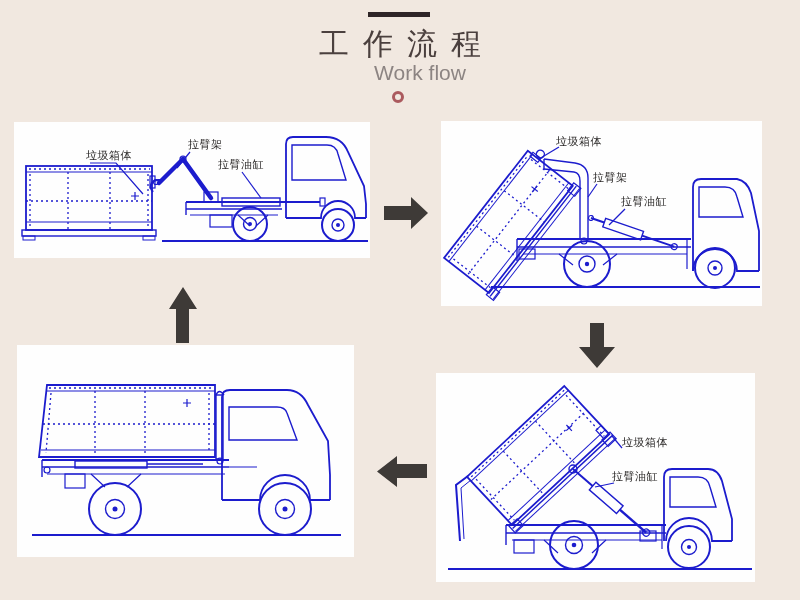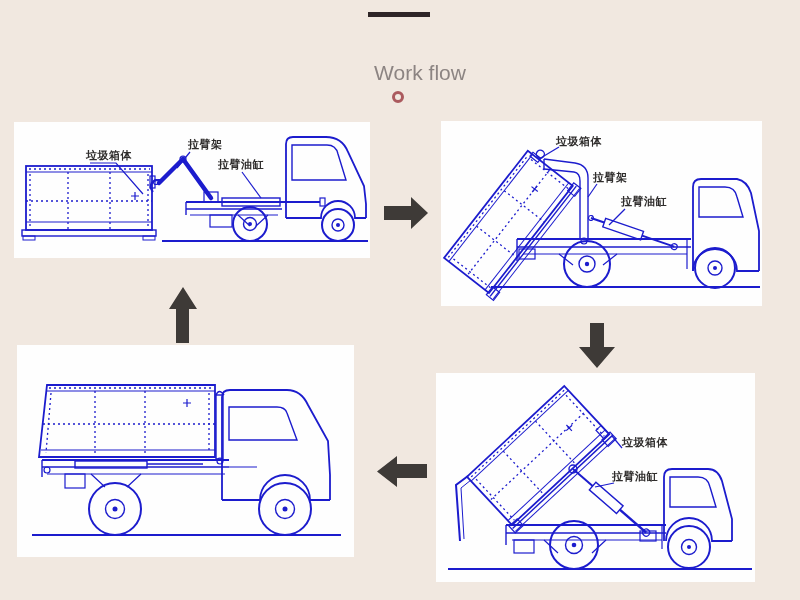--- a/index.html
+++ b/index.html
@@ -34,33 +34,34 @@
   .panel svg .w1{stroke-width:1;}
   .panel svg .w12{stroke-width:1.2;}
   .panel svg .w14{stroke-width:1.4;}
   .panel svg .w18{stroke-width:1.8;}
   .panel svg .w2{stroke-width:2;}
   .panel svg .w25{stroke-width:2.5;}
   .panel svg .w45{stroke-width:4.5;stroke-linecap:round;}
   .panel svg .dotl{stroke-width:1.3;stroke-dasharray:2 3;}
   .panel svg .fil{fill:var(--line-blue,#1c1ccd);stroke:none;}
   .lbl{
-    position:absolute;white-space:nowrap;font-size:11px;font-weight:700;
+    position:absolute;white-space:nowrap;font-size:11px;font-weight:400;
     letter-spacing:.5px;color:var(--label-color,#2f2d2c);line-height:12px;
   }
   
   .arrow{position:absolute;}
   .arrow svg polygon{fill:var(--arrow-gray,#3e3a37);stroke:none;}
 </style>
 </head>
 <body>
 
 <div class="stage">
 
   <div class="title-bar"></div>
+  <h1 class="title">工作流程</h1>
   <div class="subtitle">Work flow</div>
   <div class="ring"></div>
 
   <section class="panel p1">
     <svg width="356" height="136" viewBox="0 0 356 136">
       <line class="w2" x1="148" y1="119" x2="354" y2="119"></line>
       <g>
         <rect class="w18" x="12" y="44" width="126" height="64"></rect>
         <line class="w1" x1="12" y1="50" x2="138" y2="50"></line>
         <line class="dotl" x1="15" y1="47" x2="136" y2="47"></line>

